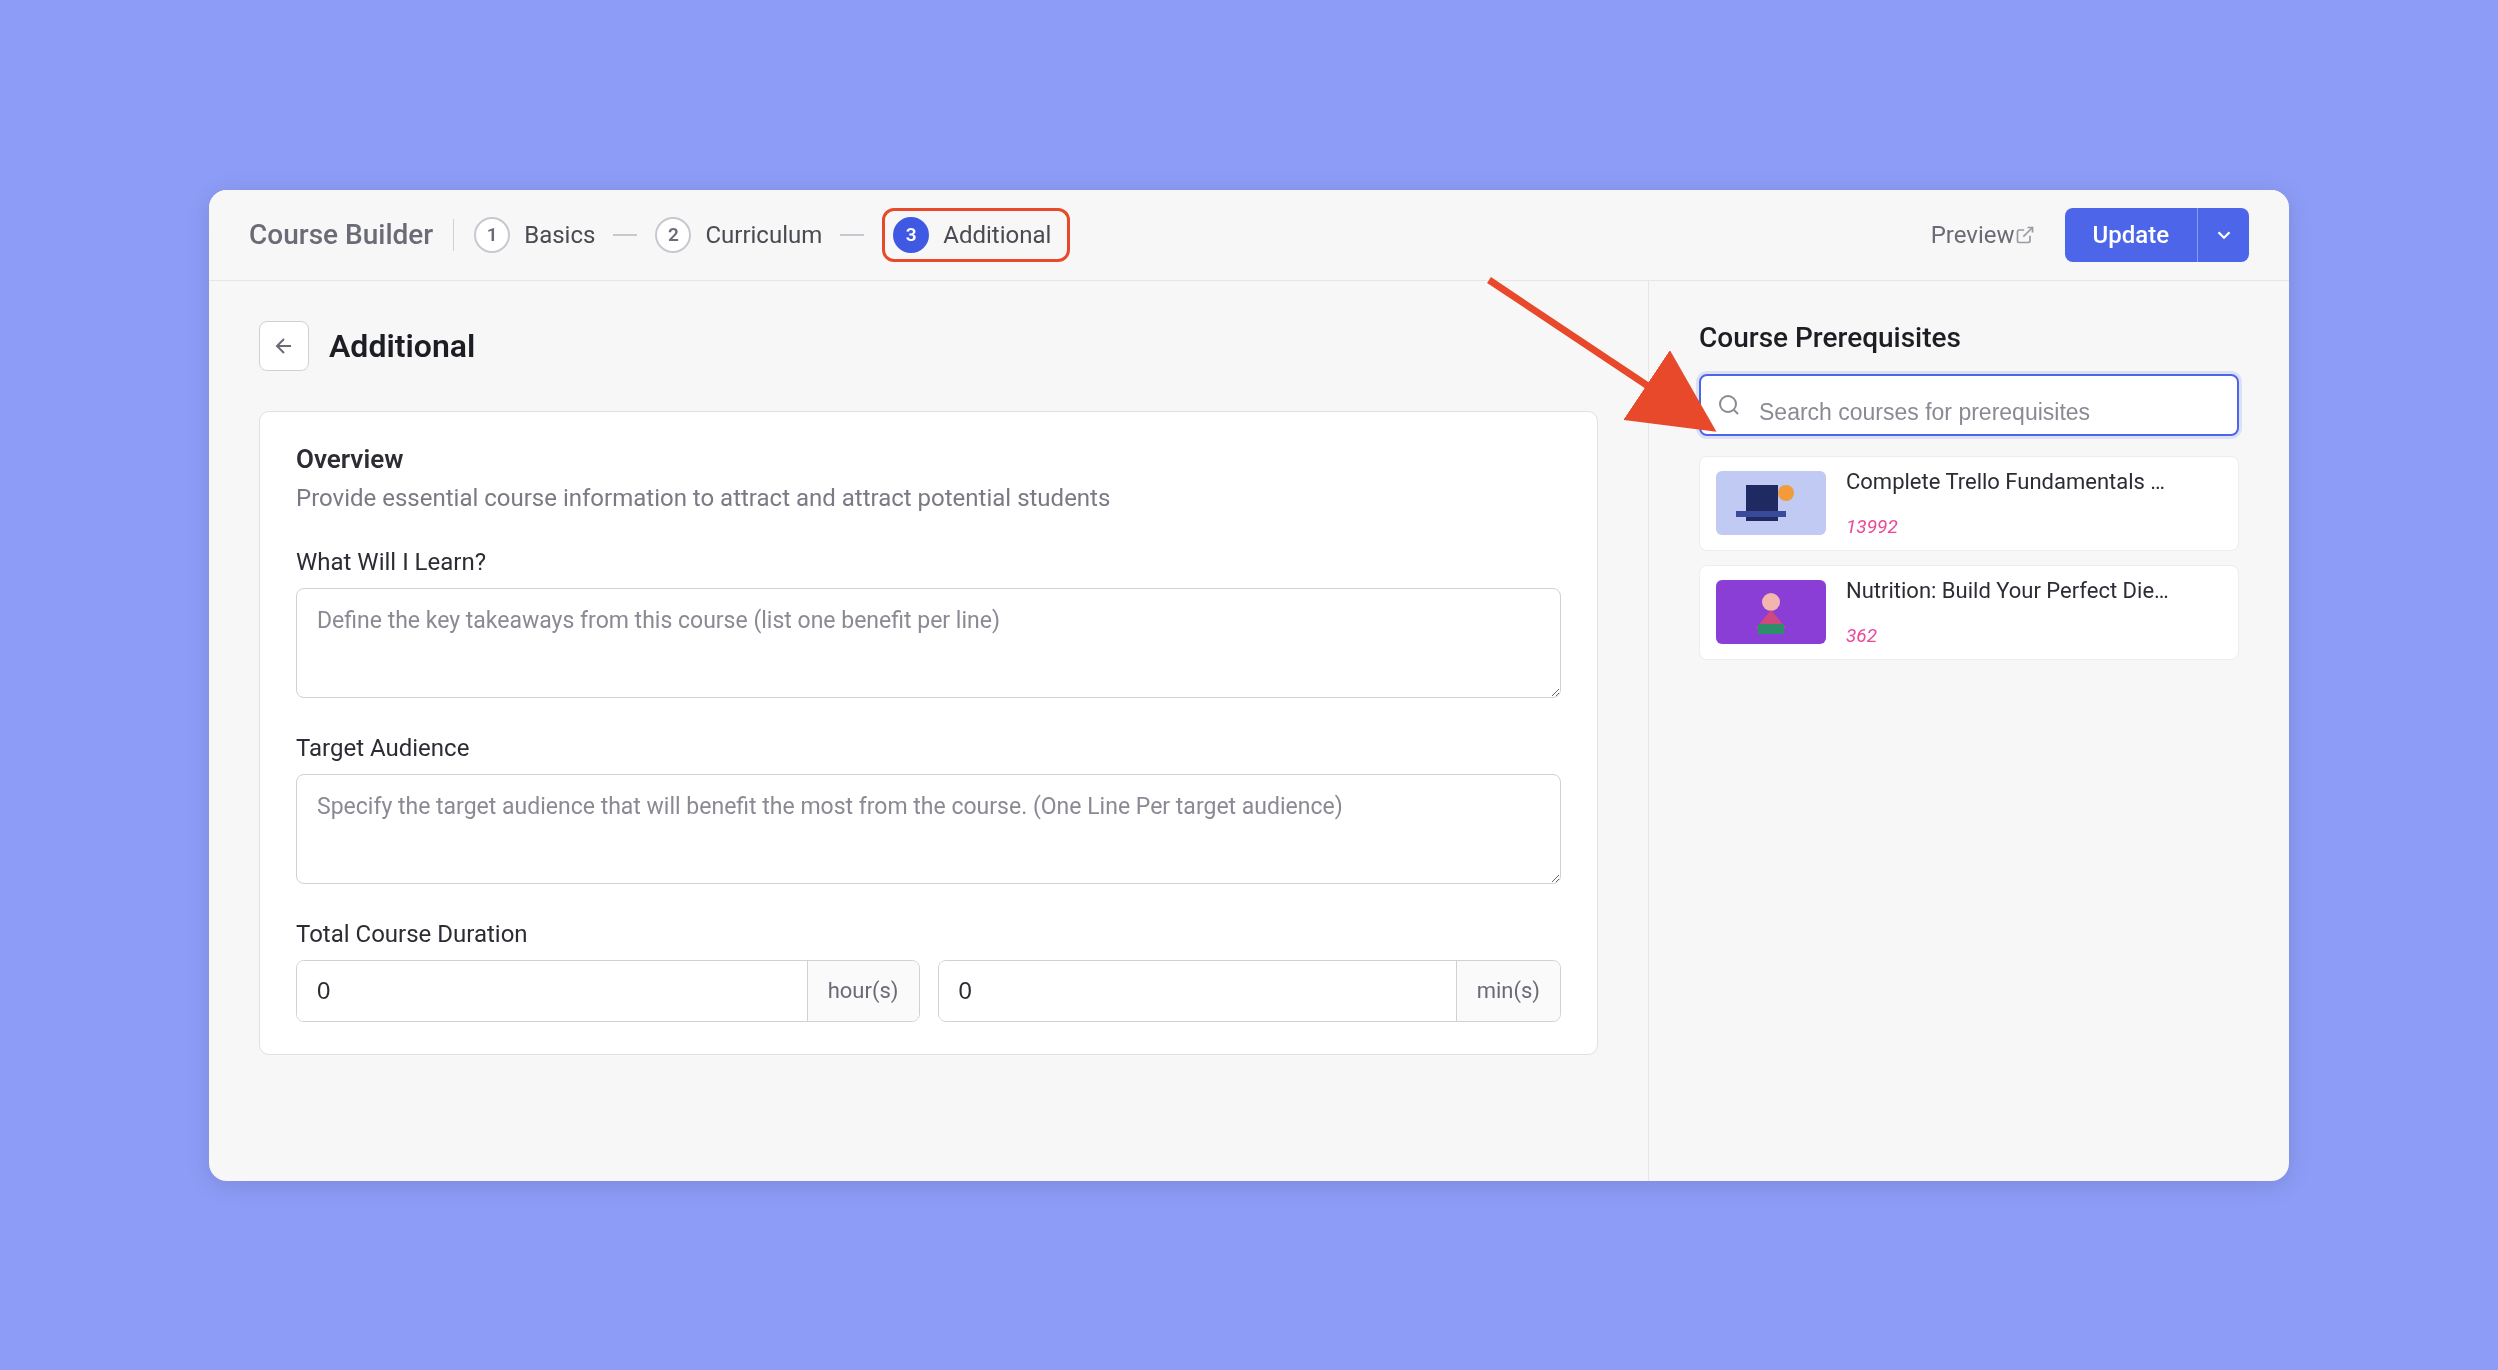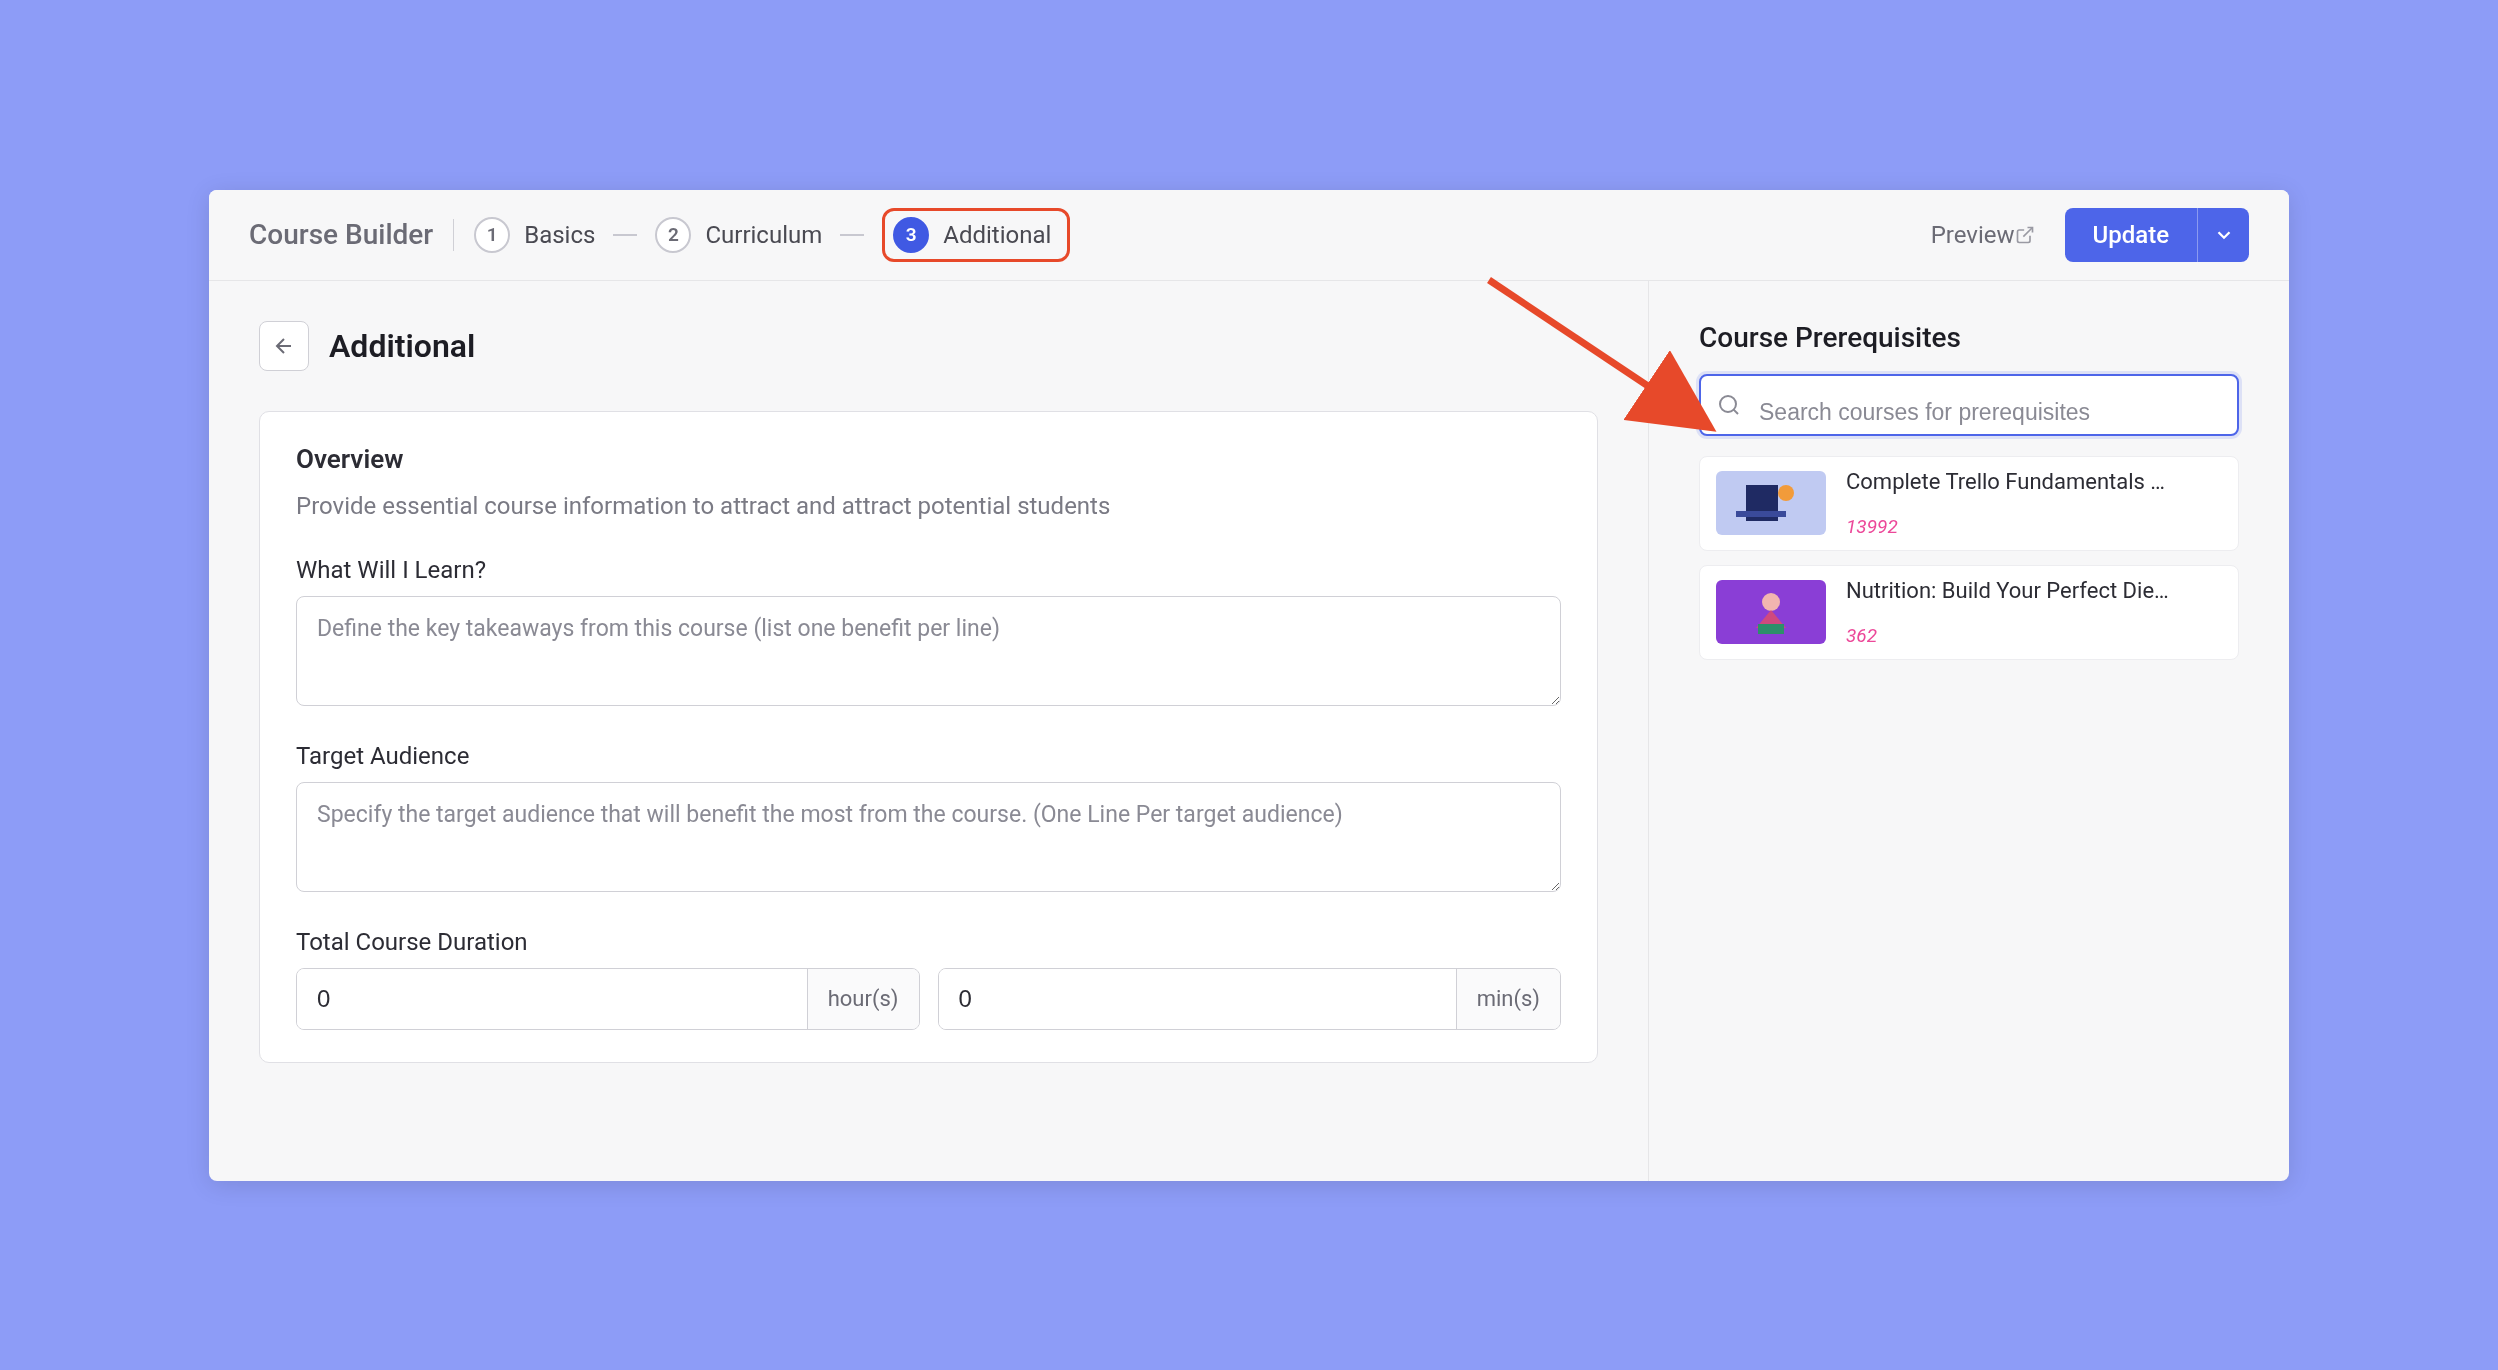--- a/index.html
+++ b/index.html
@@ -9,21 +9,21 @@
   min-height: 100vh;
   display: flex;
   align-items: center;
   justify-content: center;
   padding: 60px;
 }
 .window {
   background: #f7f7f8;
   width: 100%;
   max-width: 2080px;
-  border-radius: 8px;
+  border-radius: 18px;
   overflow: hidden;
   box-shadow: 0 4px 24px rgba(0,0,0,0.12);
   position: relative;
 }
 .topbar {
   display: flex;
   align-items: center;
   padding: 18px 40px;
   border-bottom: 1px solid #e6e6e8;
   background: #f7f7f8;
@@ -157,21 +157,21 @@
 .card {
   background: #fff;
   border: 1px solid #e0e0e5;
   border-radius: 10px;
   padding: 32px 36px;
 }
 .card h2 {
   font-size: 26px;
   font-weight: 600;
   color: #2c2c34;
-  margin-bottom: 18px;
+  margin-bottom: 10px;
 }
 .card .subtitle {
   font-size: 24px;
   color: #7a7a84;
   margin-bottom: 36px;
 }
 .field-label {
   font-size: 24px;
   color: #2c2c34;
   margin-bottom: 12px;

